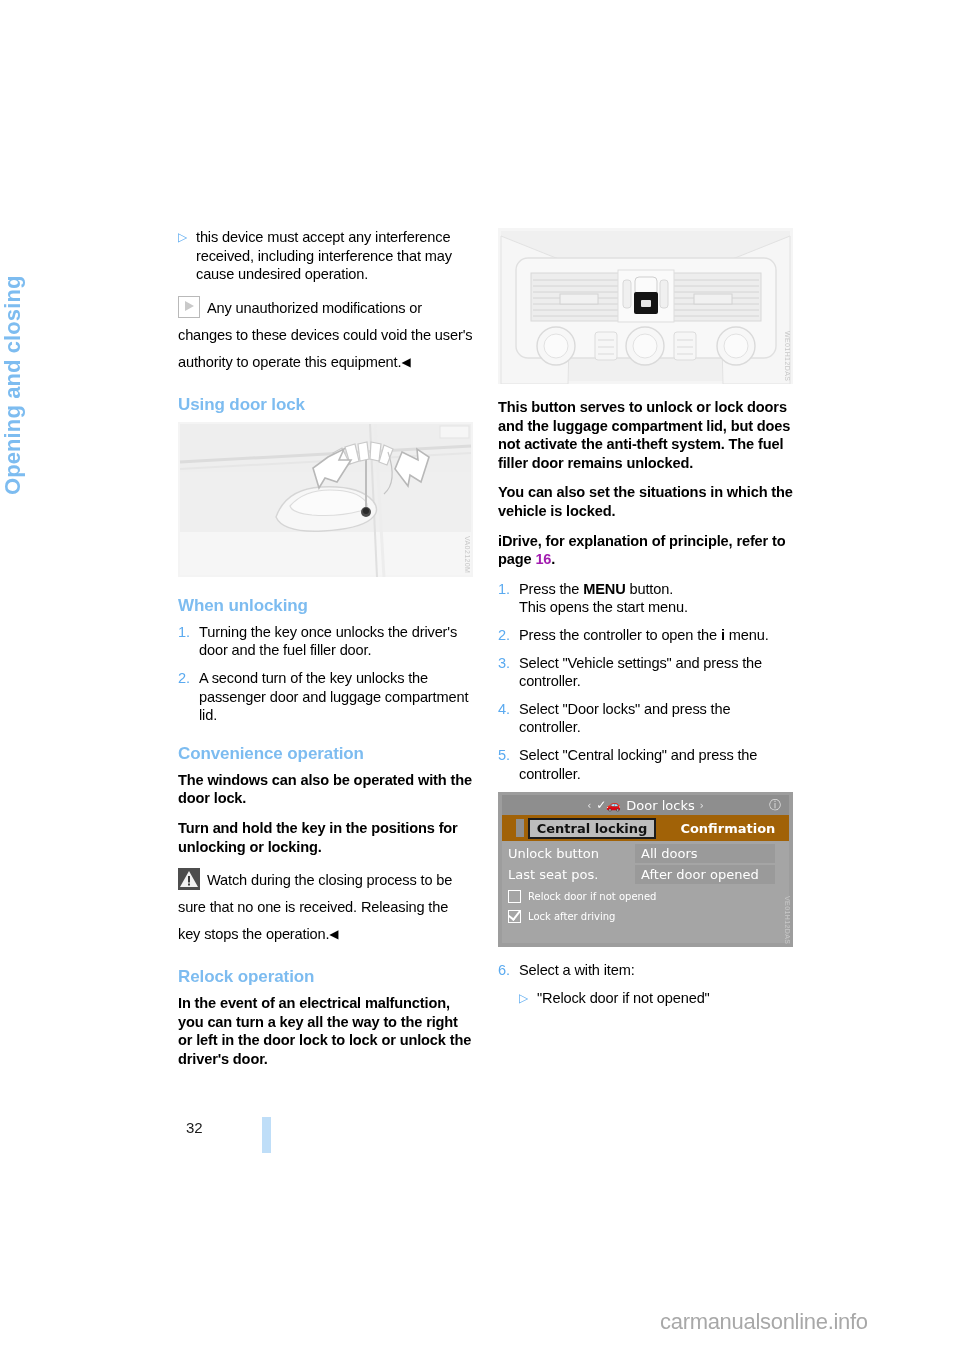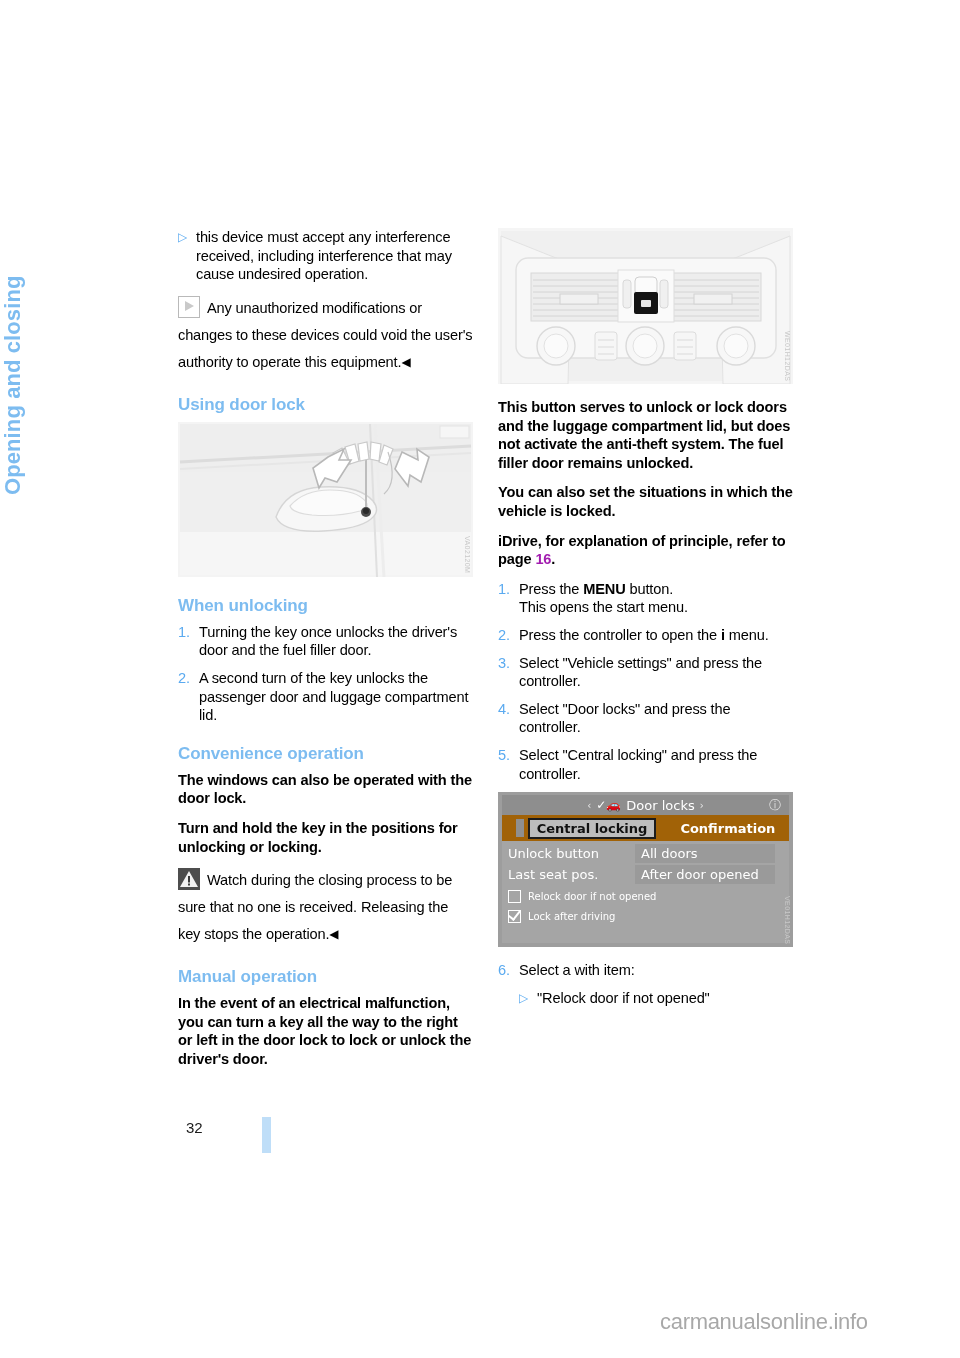--- a/index.html
+++ b/index.html
@@ -372,21 +372,21 @@
   <div class="note-block">
     <svg class="note-icon" viewBox="0 0 22 22">
       <rect x="0" y="0" width="22" height="22" fill="#4d4d4d"></rect>
       <polygon points="11,3 20,19 2,19" fill="#f2f2f2"></polygon>
       <rect x="10" y="8" width="2" height="6.5" fill="#3a3a3a"></rect>
       <rect x="10" y="15.5" width="2" height="2" fill="#3a3a3a"></rect>
     </svg>
     <span>Watch during the closing process to be sure that no one is received. Releasing the key stops the operation.</span><span class="end-mark">◀</span>
   </div>
 
-  <div class="h2">Manual operation</div>
+  <div class="h2">Relock operation</div>
   <p>In the event of an electrical malfunction, you can turn a key all the way to the right or left in the door lock to lock or unlock the driver's door.</p>
 </div>
 
 <div class="col col-right">
 
 
   <div class="figure fig-console">
     <svg class="console-art" viewBox="0 0 295 156">
       <rect x="0" y="0" width="295" height="156" fill="#f5f5f5"></rect>
       <rect x="3" y="3" width="289" height="150" fill="#f0f0f0"></rect>

